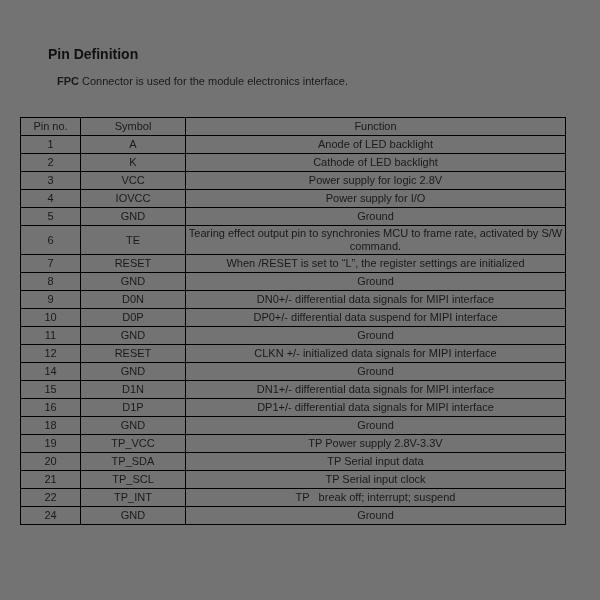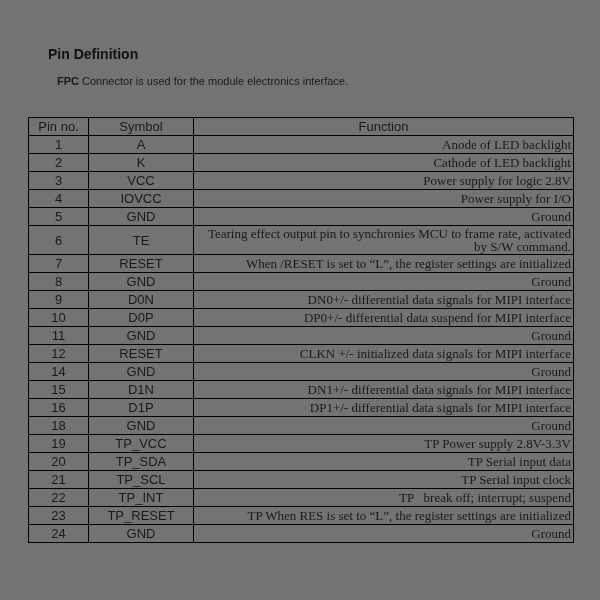--- a/index.html
+++ b/index.html
@@ -27,46 +27,45 @@
   .subtitle {
     position: absolute;
     left: 57px;
     top: 75px;
     font-size: 11px;
     color: #1a1a1a;
   }
   .subtitle .bold { font-weight: bold; }
   table.pin-table {
     position: absolute;
-    left: 28px;
+    left: 20px;
     top: 117px;
     width: 545px;
     border-collapse: collapse;
     table-layout: fixed;
-    font-size: 13px;
+    font-size: 11px;
     color: #1a1a1a;
   }
   table.pin-table th,
   table.pin-table td {
     border: 1px solid #000000;
     height: 15px;
     line-height: 13px;
     padding: 1px 2px;
     font-weight: normal;
     overflow: hidden;
   }
   th.col-pin, td.col-pin { text-align: center; }
   th.col-symbol, td.col-symbol { text-align: center; }
   th.col-function { text-align: center; }
   td.col-function {
-    text-align: right;
+    text-align: center;
     padding-left: 5px;
     padding-right: 4px;
     white-space: pre-wrap;
-    font-family: Liberation Serif, serif;
   }
 </style>
 </head>
 <body>
 
 <div class="page">
 
   <div class="title">Pin Definition</div>
 
   <div class="subtitle">
@@ -181,25 +180,20 @@
           <td class="col-pin">21</td>
           <td class="col-symbol">TP_SCL</td>
           <td class="col-function">TP Serial input clock</td>
         </tr>
         <tr>
           <td class="col-pin">22</td>
           <td class="col-symbol">TP_INT</td>
           <td class="col-function">TP   break off; interrupt; suspend</td>
         </tr>
         <tr>
-          <td class="col-pin">23</td>
-          <td class="col-symbol">TP_RESET</td>
-          <td class="col-function">TP When RES is set to “L”, the register settings are initialized</td>
-        </tr>
-        <tr>
           <td class="col-pin">24</td>
           <td class="col-symbol">GND</td>
           <td class="col-function">Ground</td>
         </tr>
       </tbody>
   </table>
 
 </div>
 
 </body></html>

